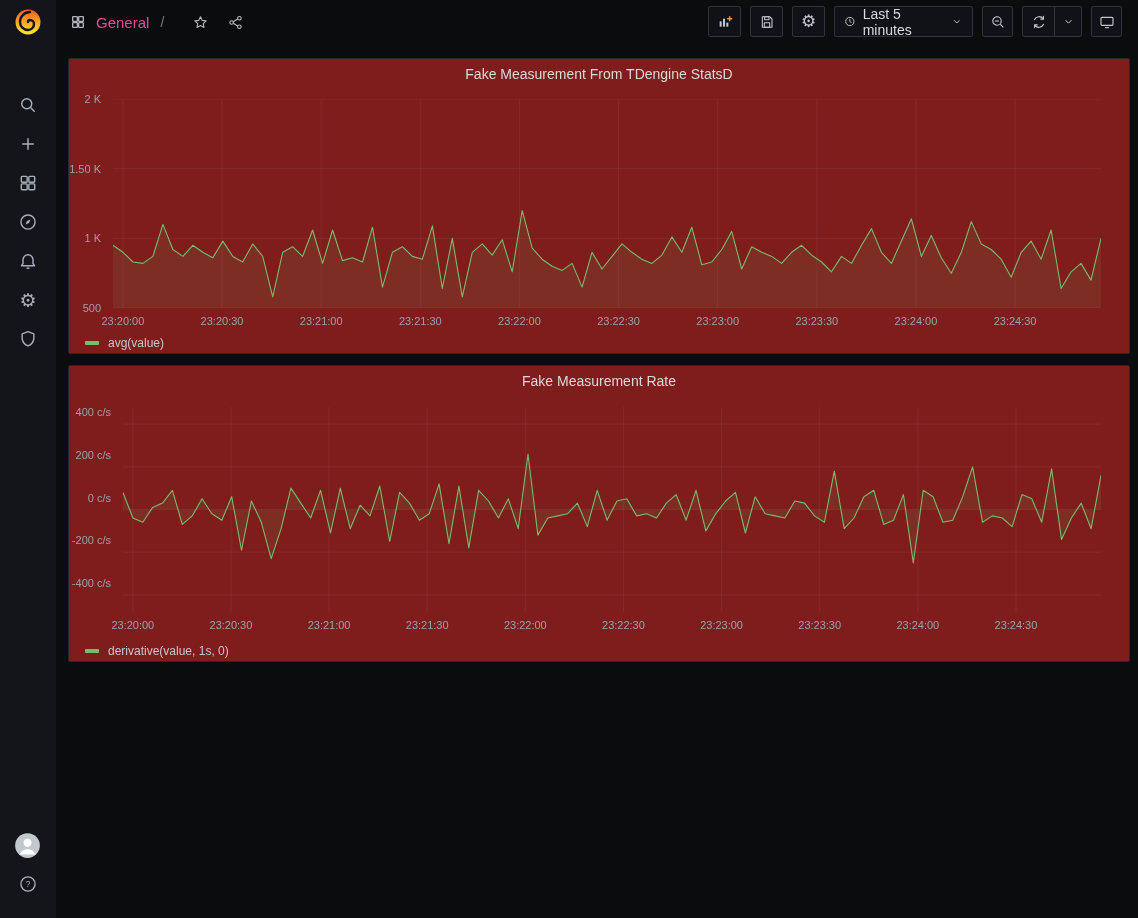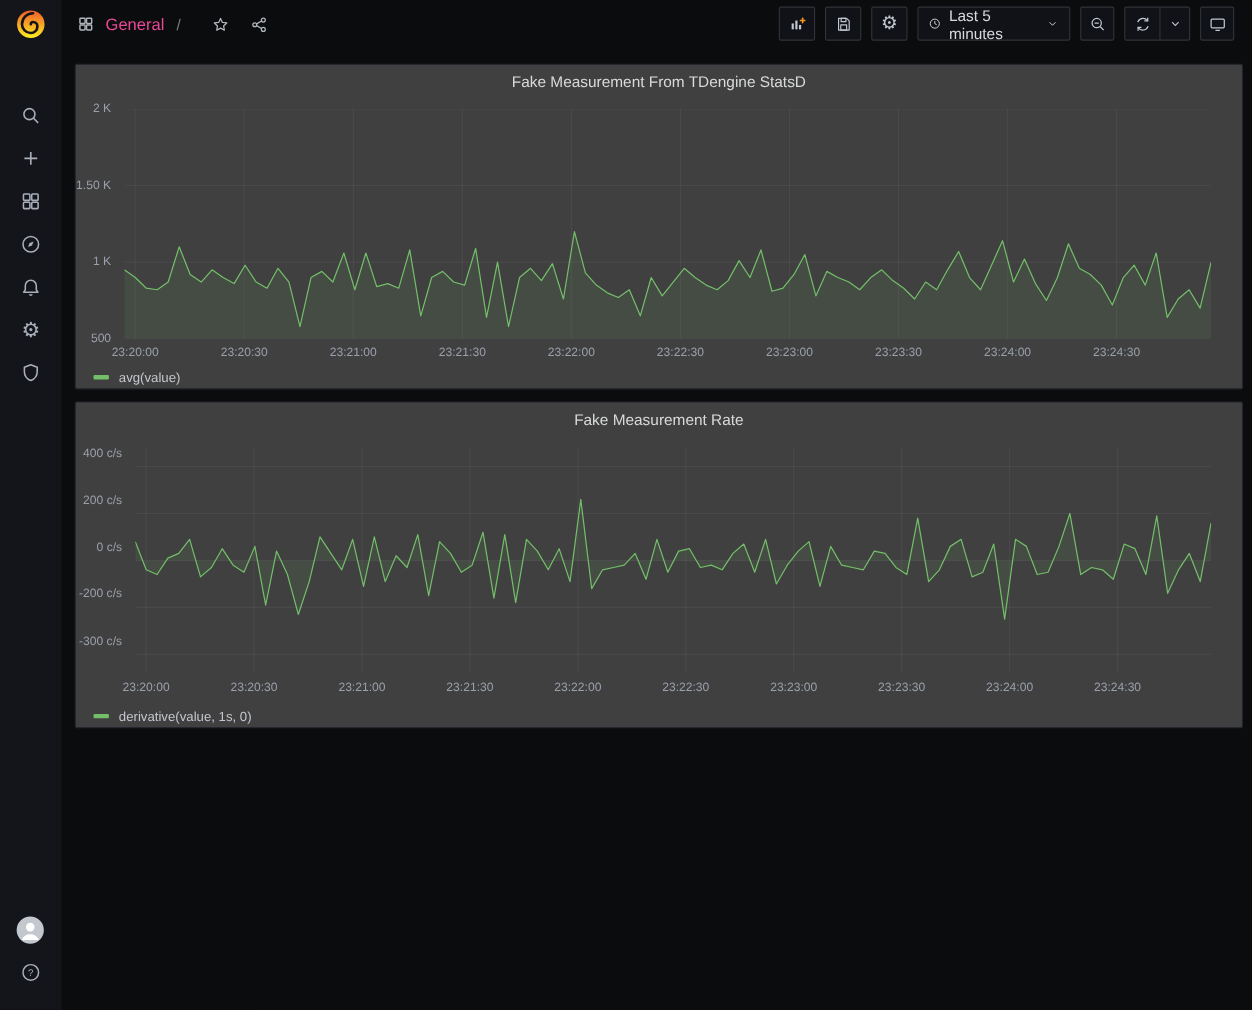--- a/index.html
+++ b/index.html
@@ -49,21 +49,21 @@
   .w-sm { width: 33px; }
   .timepicker { padding: 0 9px; gap: 7px; font-size: 14px; font-weight: 500; color: #d8d9da; }
   .timepicker svg.small { width: 13px; height: 13px; }
   .refresh-group { padding: 0; }
   .refresh-seg { width: 32px; height: 100%; display: flex; align-items: center; justify-content: center; }
   .refresh-caret { width: 27px; border-left: 1px solid #303339; }
 
   
   .panel {
     position: absolute; left: 68px; width: 1062px;
-    background: #404040; border: 1px solid #25272e; border-radius: 2px;
+    background: #7f1d1d; border: 1px solid #25272e; border-radius: 2px;
   }
   #panel1 { top: 58px; height: 296px; }
   #panel2 { top: 365px; height: 297px; }
   .panel-title {
     position: absolute; top: 7px; left: 0; right: 0; text-align: center;
     font-size: 14px; font-weight: 500; color: #d8d9da; cursor: pointer;
   }
   .plot { position: absolute; cursor: crosshair; }
   .ylabels { position: absolute; }
   .xlabels { position: absolute; height: 14px; }
@@ -295,21 +295,21 @@
   </div>
 </section>
 
 <section class="panel" id="panel2">
   <h2 class="panel-title">Fake Measurement Rate</h2>
   <div class="ylabels" style="left:0;top:29px;width:48px;height:205px">
       <div class="tick ytick" style="top: 11.0833px;">400 c/s</div>
       <div class="tick ytick" style="top: 53.7917px;">200 c/s</div>
       <div class="tick ytick" style="top: 96.5px;">0 c/s</div>
       <div class="tick ytick" style="top: 139.208px;">-200 c/s</div>
-      <div class="tick ytick" style="top: 181.917px;">-300 c/s</div>
+      <div class="tick ytick" style="top: 181.917px;">-400 c/s</div>
     </div>
   <div class="plot" style="left:54px;top:41px;width:978px;height:205px">
     <svg width="978" height="205">
         <line x1="0" y1="17.1" x2="978" y2="17.1" stroke="rgba(204,204,220,0.07)"></line>
         <line x1="0" y1="59.8" x2="978" y2="59.8" stroke="rgba(204,204,220,0.07)"></line>
         <line x1="0" y1="102.5" x2="978" y2="102.5" stroke="rgba(204,204,220,0.07)"></line>
         <line x1="0" y1="145.2" x2="978" y2="145.2" stroke="rgba(204,204,220,0.07)"></line>
         <line x1="0" y1="187.9" x2="978" y2="187.9" stroke="rgba(204,204,220,0.07)"></line>
         <line x1="9.8" y1="0" x2="9.8" y2="205" stroke="rgba(204,204,220,0.07)"></line>
         <line x1="107.9" y1="0" x2="107.9" y2="205" stroke="rgba(204,204,220,0.07)"></line>

